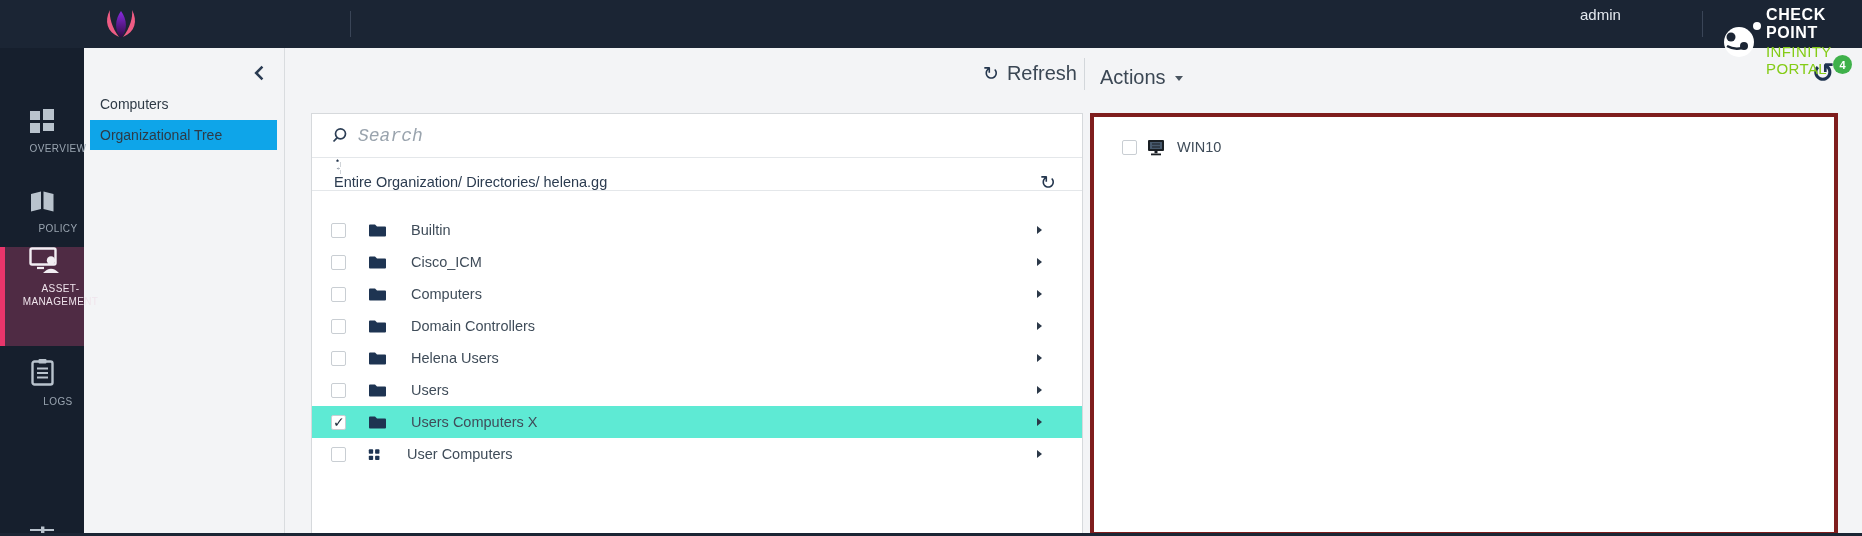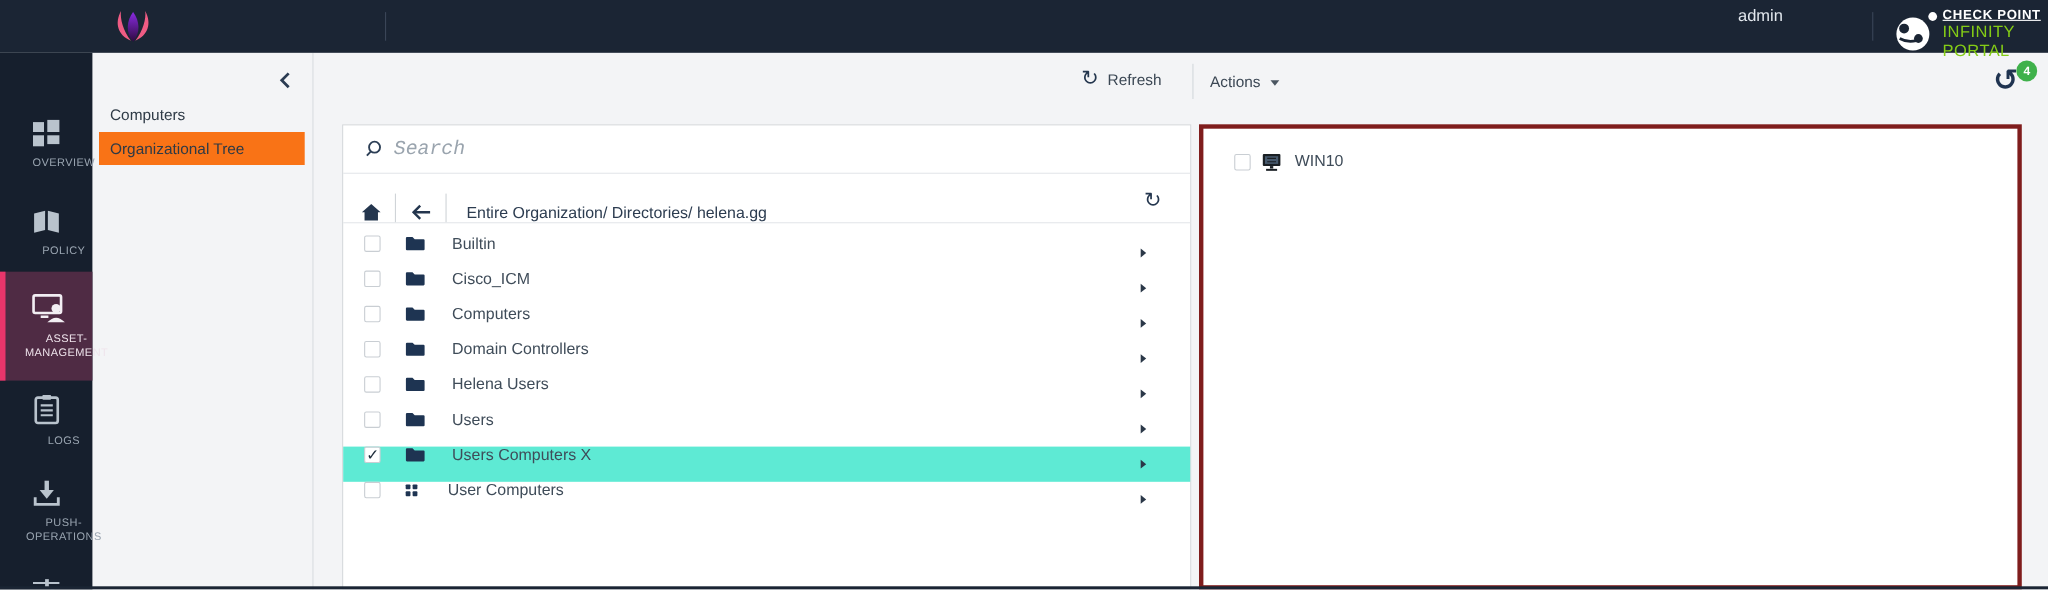--- a/index.html
+++ b/index.html
@@ -12,66 +12,66 @@
   .app-title { position:absolute; left:148px; top:14px; color:#eef1f4; font-size:17px; letter-spacing:1.6px; font-weight:500; }
   .tb-div1 { position:absolute; left:350px; top:11px; width:1px; height:26px; background:#3a4557; }
   .admin-wrap { position:absolute; left:1580px; top:6px; height:36px; display:flex; align-items:center; gap:10px; cursor:pointer;flex-direction:column; }
   .admin-name { color:#e3e8ee; font-size:15px; }
   .avatar { width:30px; height:30px; }
   .chev-down { width:13px; height:8px; }
   .tb-div2 { position:absolute; left:1702px; top:11px; width:1px; height:26px; background:#3a4557; }
   .cp-wrap { position:absolute; left:1722px; top:6px; display:flex; align-items:center; gap:9px; }
   .cp-logo { width:35px; height:35px; position:relative; }
   .cp-dot { position:absolute; right:-4px; top:-2px; width:8px; height:8px; border-radius:50%; background:#ffffff; }
-  .cp-text .l1 { color:#ffffff; font-size:12px; font-weight:bold; letter-spacing:0.6px;text-decoration:underline; }
+  .cp-text .l1 { color:#ffffff; font-size:16px; font-weight:bold; letter-spacing:0.6px; }
   .cp-text .l2 { color:#84cc16; font-size:15px; letter-spacing:0.4px; margin-top:1px; }
 
   
   .rail { position:absolute; left:0; top:48px; width:84px; height:488px; background:#161f2d; z-index:40; }
   .rail-item { position:absolute; left:0; width:84px; display:flex; flex-direction:column; align-items:center; cursor:pointer; }
   .rail-item .lbl { margin-top:9px; font-size:10px; letter-spacing:0.4px; color:#9aa5b1; text-align:center; line-height:12px;margin-left:32px; }
-  .rail-item.selected { background:#4f2b44; border-left:5px solid #e9356b; padding-top:20px; }
+  .rail-item.selected { background:#4f2b44; border-left:5px solid #e9356b; padding-top:0; }
   .rail-item.selected .lbl { color:#efe4ec; }
   .ri-overview { top:58px; height:62px; padding-top:2px; }
   .ri-policy   { top:140px; height:60px; padding-top:2px; }
   .ri-asset    { top:199px; height:99px; }
   .ri-logs     { top:308px; height:60px; padding-top:2px; }
   .ri-push     { top:386px; height:72px; padding-top:2px; }
   .ri-settings { top:476px; height:60px; padding-top:2px; }
 
   
   .subpanel { position:absolute; left:84px; top:48px; width:201px; height:488px; background:#f3f4f6; border-right:1px solid #d9dcdf; z-index:30; }
   .collapse-btn { position:absolute; right:18px; top:17px; width:14px; height:16px; cursor:pointer; }
   .sp-item { position:absolute; left:6px; width:187px; height:30px; display:flex; align-items:center; padding-left:10px; font-size:14px; color:#2e3a46; cursor:pointer; }
-  .sp-item.selected { background:#f97316; }
+  .sp-item.selected { background:#0ea5e9; }
   .sp-item-1 { top:41px; }
   .sp-item-2 { top:72px; }
 
   
   .toolbar-refresh { position:absolute; left:983px; top:62px; display:flex; align-items:center; gap:8px; cursor:pointer; }
-  .toolbar-refresh .txt, .toolbar-actions .txt { font-size:14px; color:#3b4754; }
+  .toolbar-refresh .txt, .toolbar-actions .txt { font-size:20px; color:#3b4754; }
   .refresh-glyph { font-size:19px; color:#24364e; line-height:19px; }
   .tool-div { position:absolute; left:1084px; top:58px; width:1px; height:32px; background:#d3d7db; }
   .toolbar-actions { position:absolute; left:1100px; top:66px; display:flex; align-items:center; gap:9px; cursor:pointer;justify-content:flex-end; }
   .caret-dn { width:0; height:0; border-left:4.5px solid transparent; border-right:4.5px solid transparent; border-top:5px solid #4a5560; margin-top:2px; }
   .sync-btn { position:absolute; left:1812px; top:58px; width:36px; height:34px; cursor:pointer; }
   .sync-glyph { font-size:27px; font-weight:bold; color:#1f3350; line-height:30px; }
   .sync-badge { position:absolute; right:-4px; top:-3px; width:19px; height:19px; border-radius:50%; background:#3fb14b; color:#fff; font-size:11px; font-weight:bold; display:flex; align-items:center; justify-content:center; }
 
   
   .tree-panel { position:absolute; left:311px; top:113px; width:772px; height:423px; background:#ffffff; border:1px solid #d6d9dc; z-index:20; }
   .search-row { position:absolute; left:0; top:0; width:770px; height:44px; border-bottom:1px solid #e4e7ea; display:flex; align-items:center; padding-left:19px; gap:10px; }
   .search-input { border:none; outline:none; flex:1; font-size:18px; color:#8b5cf6; background:transparent; font-family:Liberation Mono, monospace; }
   .search-input::placeholder { font-style:italic; color:#9aa4ae; }
-  .crumb-row { position:absolute; left:0; top:45px; width:770px; height:44px; border-bottom:1px solid #e4e7ea; display:flex; align-items:flex-end; padding-left:16px; }
+  .crumb-row { position:absolute; left:0; top:45px; width:770px; height:32px; border-bottom:1px solid #e4e7ea; display:flex; align-items:flex-start; padding-left:16px;flex-direction:column; }
   .crumb-div { width:1px; height:26px; background:#d0d4d8; margin:0 12px; }
   .crumb-text { font-size:14.5px; color:#2c3c50; margin-left:6px; }
   .crumb-refresh { position:absolute; right:26px; top:12px; font-size:19px; color:#24364e; cursor:pointer; }
   .tree-rows { position:absolute; left:0; top:100px; width:770px; }
-  .trow { position:relative; height:32px; display:flex; align-items:flex-start; padding-left:19px; gap:22px; cursor:pointer; }
+  .trow { position:relative; height:32px; display:flex; align-items:center; padding-left:19px; gap:22px; cursor:pointer; }
   .trow.selected { background:#5eead4; }
   .cbx { width:15px; height:15px; border:1px solid #c9ced3; border-radius:2px; background:#ffffff; flex:none; position:relative; cursor:pointer; }
   .cbx.checked::after { content:"✓"; position:absolute; left:1px; top:-2px; font-size:14px; font-weight:bold; color:#1d2b3a; }
   .trow .lbl { font-size:14.5px; color:#3f4c59; margin-left:2px; }
   .caret-r { position:absolute; right:40px; top:12px; width:0; height:0; border-top:4.5px solid transparent; border-bottom:4.5px solid transparent; border-left:5.5px solid #2b3848; }
   .ticon { width:19px; height:15px; flex:none; }
 
   
   .results-panel { position:absolute; left:1090px; top:113px; width:748px; height:423px; background:#ffffff; border:4px solid #7f1d1d; z-index:20; }
   .rrow { position:absolute; left:0; top:16px; width:746px; height:28px; display:flex; align-items:center; padding-left:28px; gap:10px; cursor:pointer; }
@@ -168,29 +168,20 @@
     <svg width="25" height="29" viewBox="0 0 25 29">
       <rect x="2.5" y="3.5" width="20" height="23" rx="2" fill="none" stroke="#b9c3cd" stroke-width="2.4"></rect>
       <rect x="8.5" y="1" width="8" height="4.5" rx="1" fill="#b9c3cd"></rect>
       <line x1="7" y1="10.5" x2="18" y2="10.5" stroke="#b9c3cd" stroke-width="2"></line>
       <line x1="7" y1="15" x2="18" y2="15" stroke="#b9c3cd" stroke-width="2"></line>
       <line x1="7" y1="19.5" x2="18" y2="19.5" stroke="#b9c3cd" stroke-width="2"></line>
     </svg>
     <div class="lbl">LOGS</div>
   </div>
 
-  <div class="rail-item ri-push">
-    <svg width="27" height="25" viewBox="0 0 27 25">
-      <rect x="11.5" y="1" width="4" height="9" fill="#b9c3cd"></rect>
-      <polygon points="7,9.5 20,9.5 13.5,17.5" fill="#b9c3cd"></polygon>
-      <path d="M3,16 L3,22.5 L24,22.5 L24,16" fill="none" stroke="#b9c3cd" stroke-width="2.6"></path>
-    </svg>
-    <div class="lbl">PUSH-</div>
-    <div class="lbl" style="margin-top:1px">OPERATIONS</div>
-  </div>
 
   <div class="rail-item ri-settings">
     <svg width="28" height="23" viewBox="0 0 28 23">
       <line x1="2" y1="4" x2="26" y2="4" stroke="#b9c3cd" stroke-width="2"></line>
       <rect x="13" y="0.5" width="3.4" height="7" fill="#b9c3cd"></rect>
       <line x1="2" y1="11.5" x2="26" y2="11.5" stroke="#b9c3cd" stroke-width="2"></line>
       <rect x="18" y="8" width="3.4" height="7" fill="#b9c3cd"></rect>
       <line x1="2" y1="19" x2="26" y2="19" stroke="#b9c3cd" stroke-width="2"></line>
       <rect x="7" y="15.5" width="3.4" height="7" fill="#b9c3cd"></rect>
     </svg>

